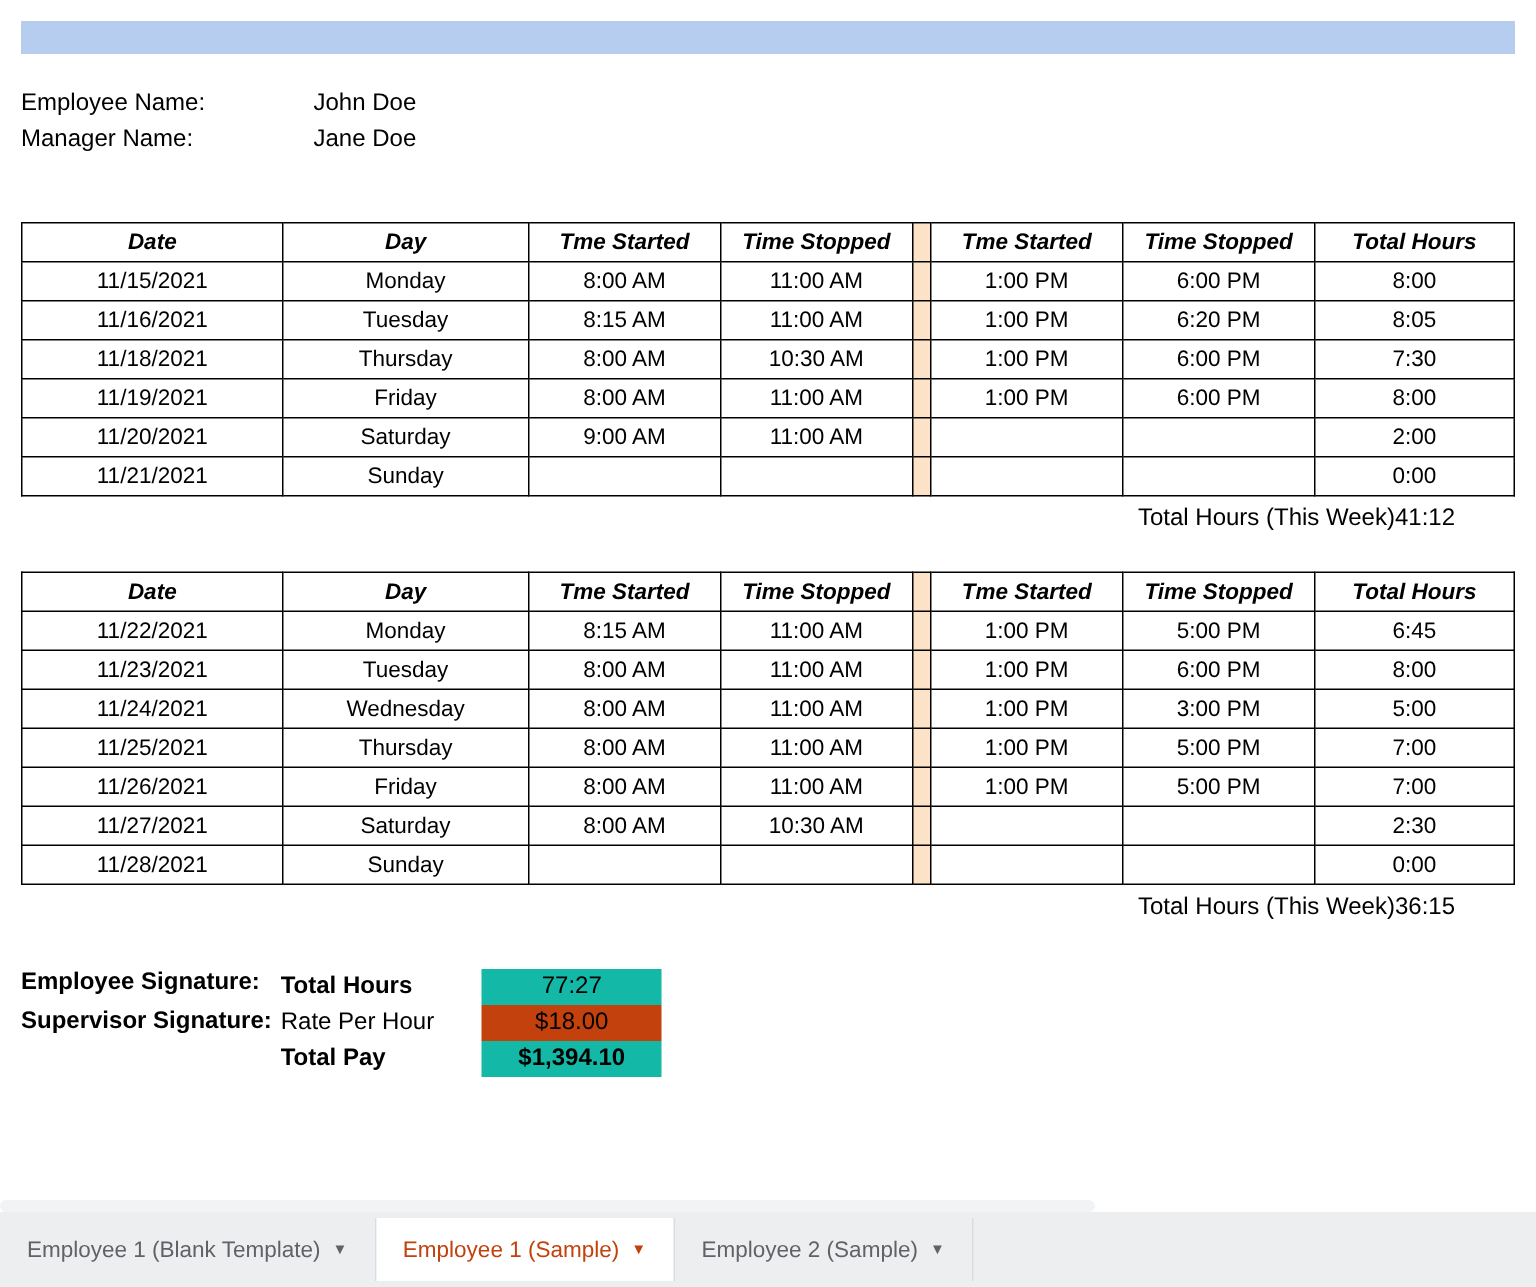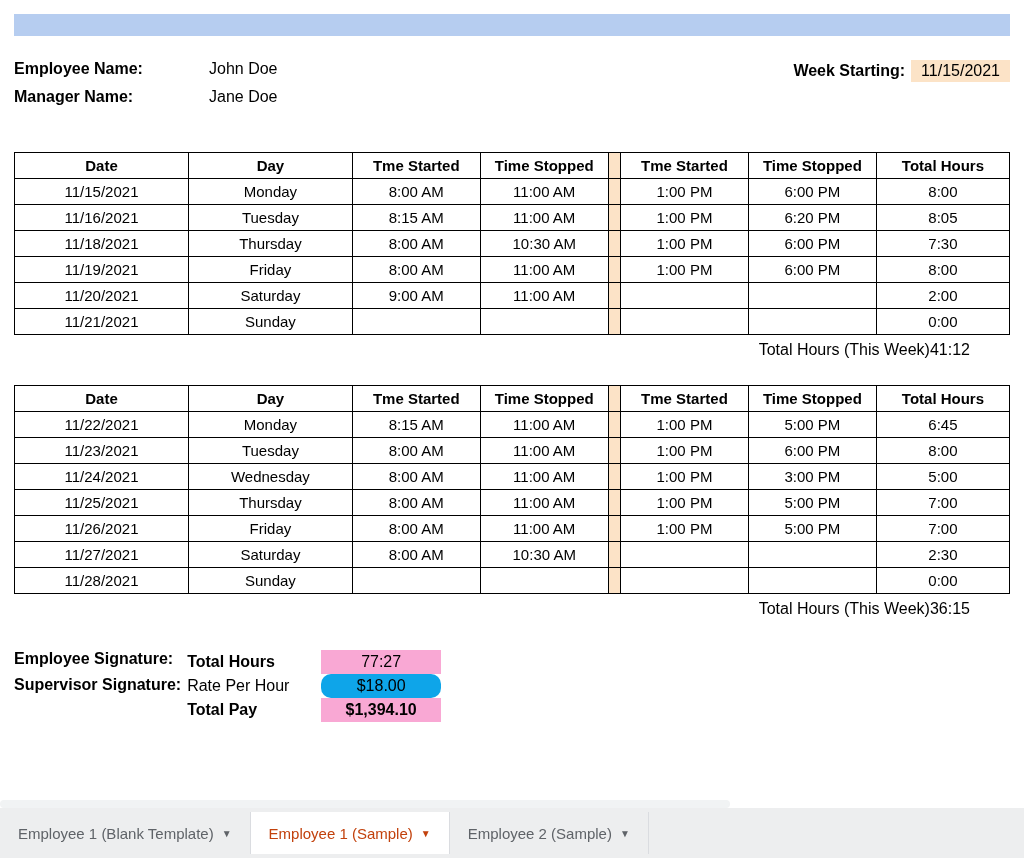--- a/index.html
+++ b/index.html
@@ -23,21 +23,21 @@
     .header-row {
       display: flex;
       justify-content: space-between;
       margin-bottom: 6px;
     }
     .header-left {
       display: flex;
       gap: 0;
     }
     .hl-label {
-      font-weight: bold;
+      font-weight: normal;
       font-size: 16px;
       width: 195px;
     }
     .hl-value {
       font-size: 16px;
     }
     .header-right {
       display: flex;
       align-items: center;
       gap: 6px;
@@ -58,21 +58,21 @@
       width: 100%;
       table-layout: fixed;
     }
     th, td {
       border: 1px solid #000;
       text-align: center;
       padding: 3px 4px;
       font-size: 15px;
       height: 26px;
     }
-    th { font-weight: bold; }
+    th { font-weight: bold; font-style: italic; }
     th.date-col, td.date-col { width: 170px; }
     th.day-col, td.day-col { width: 160px; }
     th.ts-col, td.ts-col { width: 125px; }
     th.sep-col, td.sep-col {
       width: 12px;
       background: #fce3c7;
       padding: 0;
     }
     th.total-col, td.total-col { width: 130px; }
     .week-total-row {
@@ -103,22 +103,22 @@
     .tot-label {
       font-size: 16px;
       padding: 3px 6px;
     }
     .tot-label.bold { font-weight: bold; }
     .tot-value {
       font-size: 16px;
       text-align: center;
       padding: 3px 6px;
     }
-    .bg-blue { background: #f9a8d4; }
-    .bg-peach { background: #0ea5e9; border-radius: 10px; }
+    .bg-blue { background: #14b8a6; }
+    .bg-peach { background: #c2410c; }
     .bold { font-weight: bold; }
     .tabs-bar {
       position: absolute;
       bottom: 0;
       left: 0;
       right: 0;
       height: 50px;
       background: #edeeef;
       display: flex;
       align-items: center;
@@ -157,24 +157,20 @@
 </head>
 <body>
 
 <div class="page">
   <div class="top-bar"></div>
 
   <div class="header-row">
     <div class="header-left">
       <div class="hl-label">Employee Name:</div>
       <div class="hl-value">John Doe</div>
-    </div>
-    <div class="header-right">
-      <div class="hr-label">Week Starting:</div>
-      <div class="hr-value">11/15/2021</div>
     </div>
   </div>
   <div class="header-row">
     <div class="header-left">
       <div class="hl-label">Manager Name:</div>
       <div class="hl-value">Jane Doe</div>
     </div>
   </div>
 
   <div class="spacer-1"></div>

